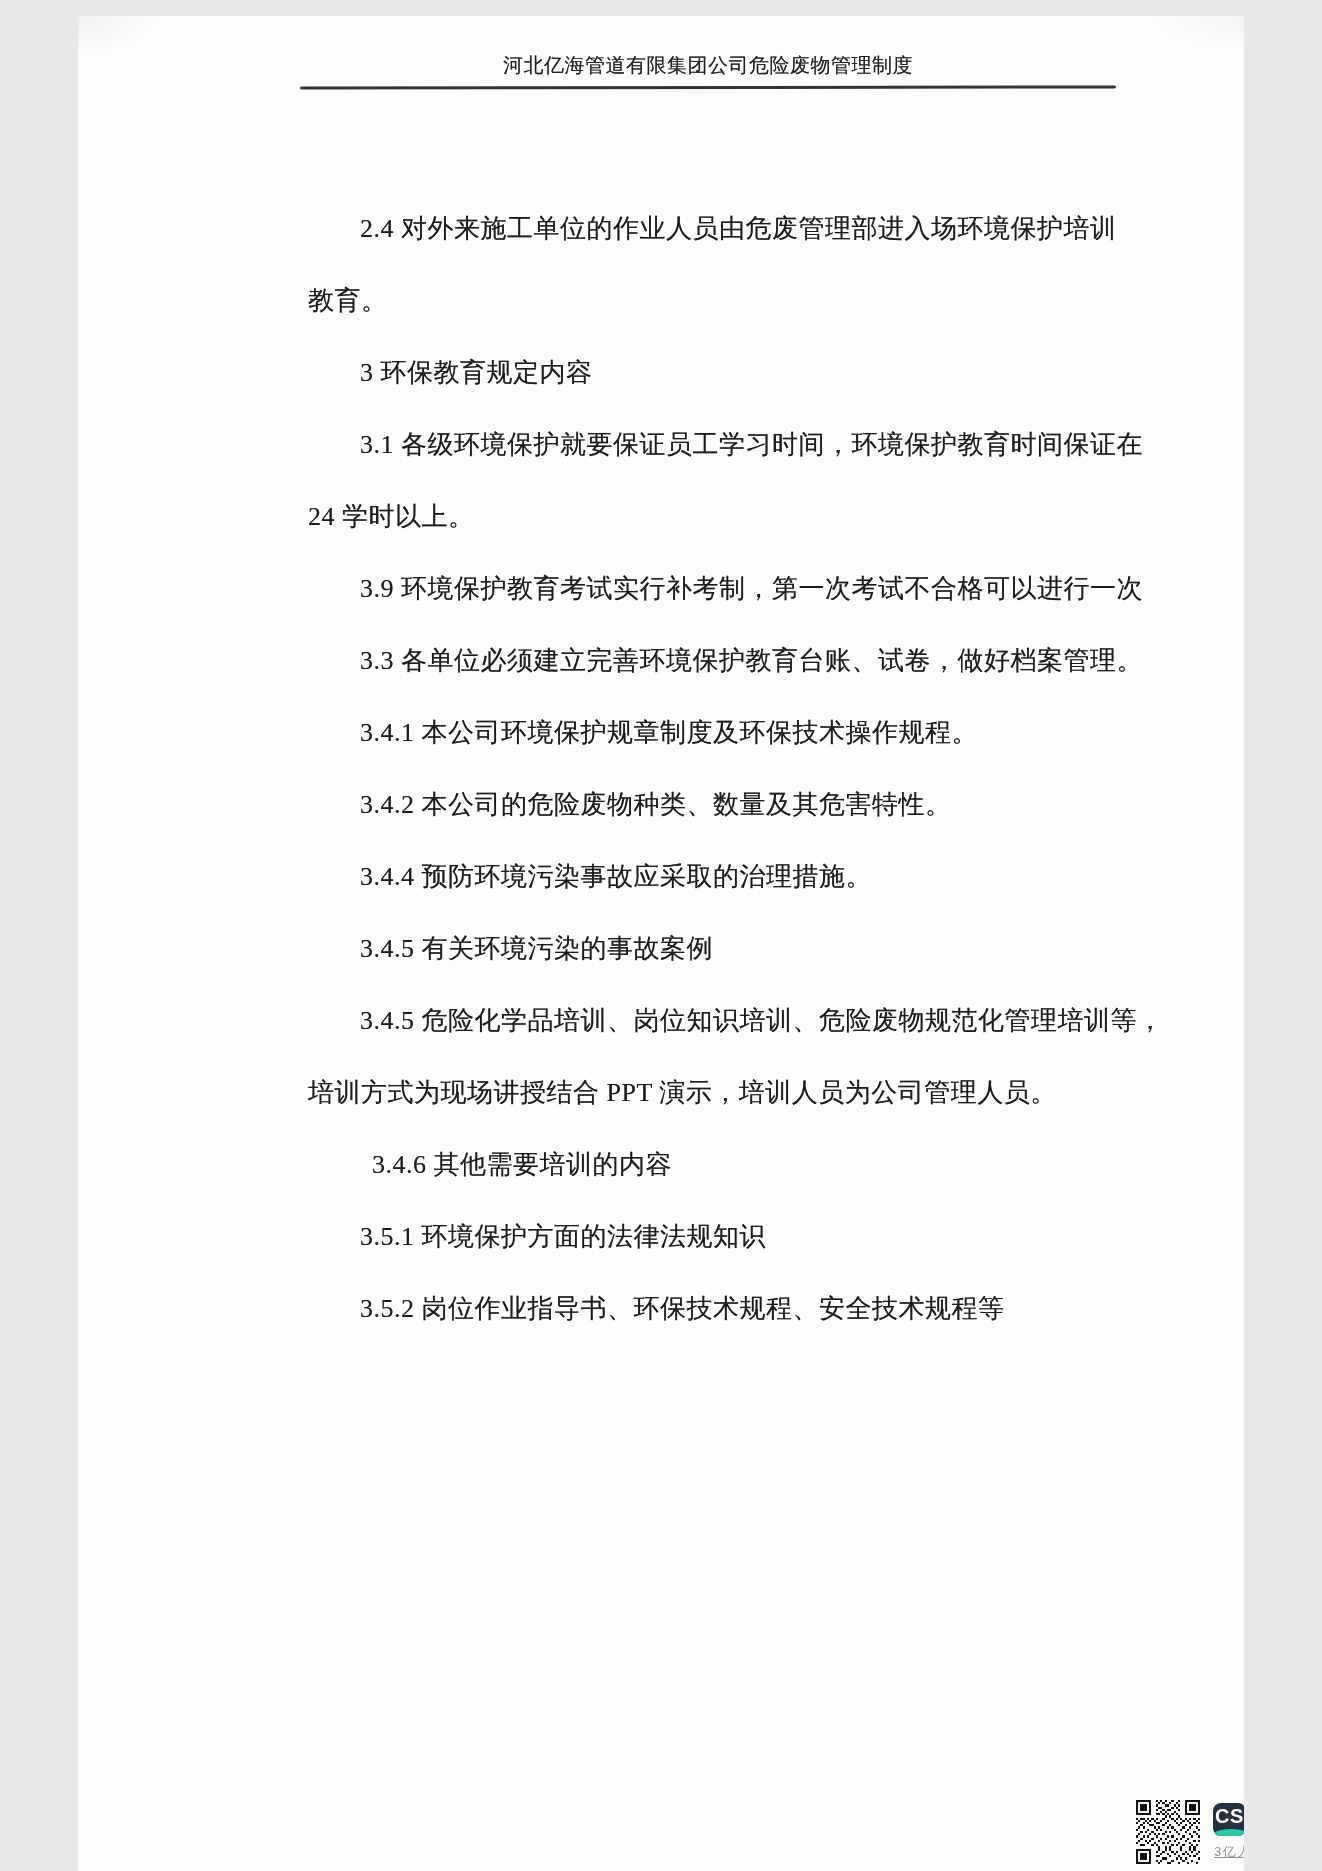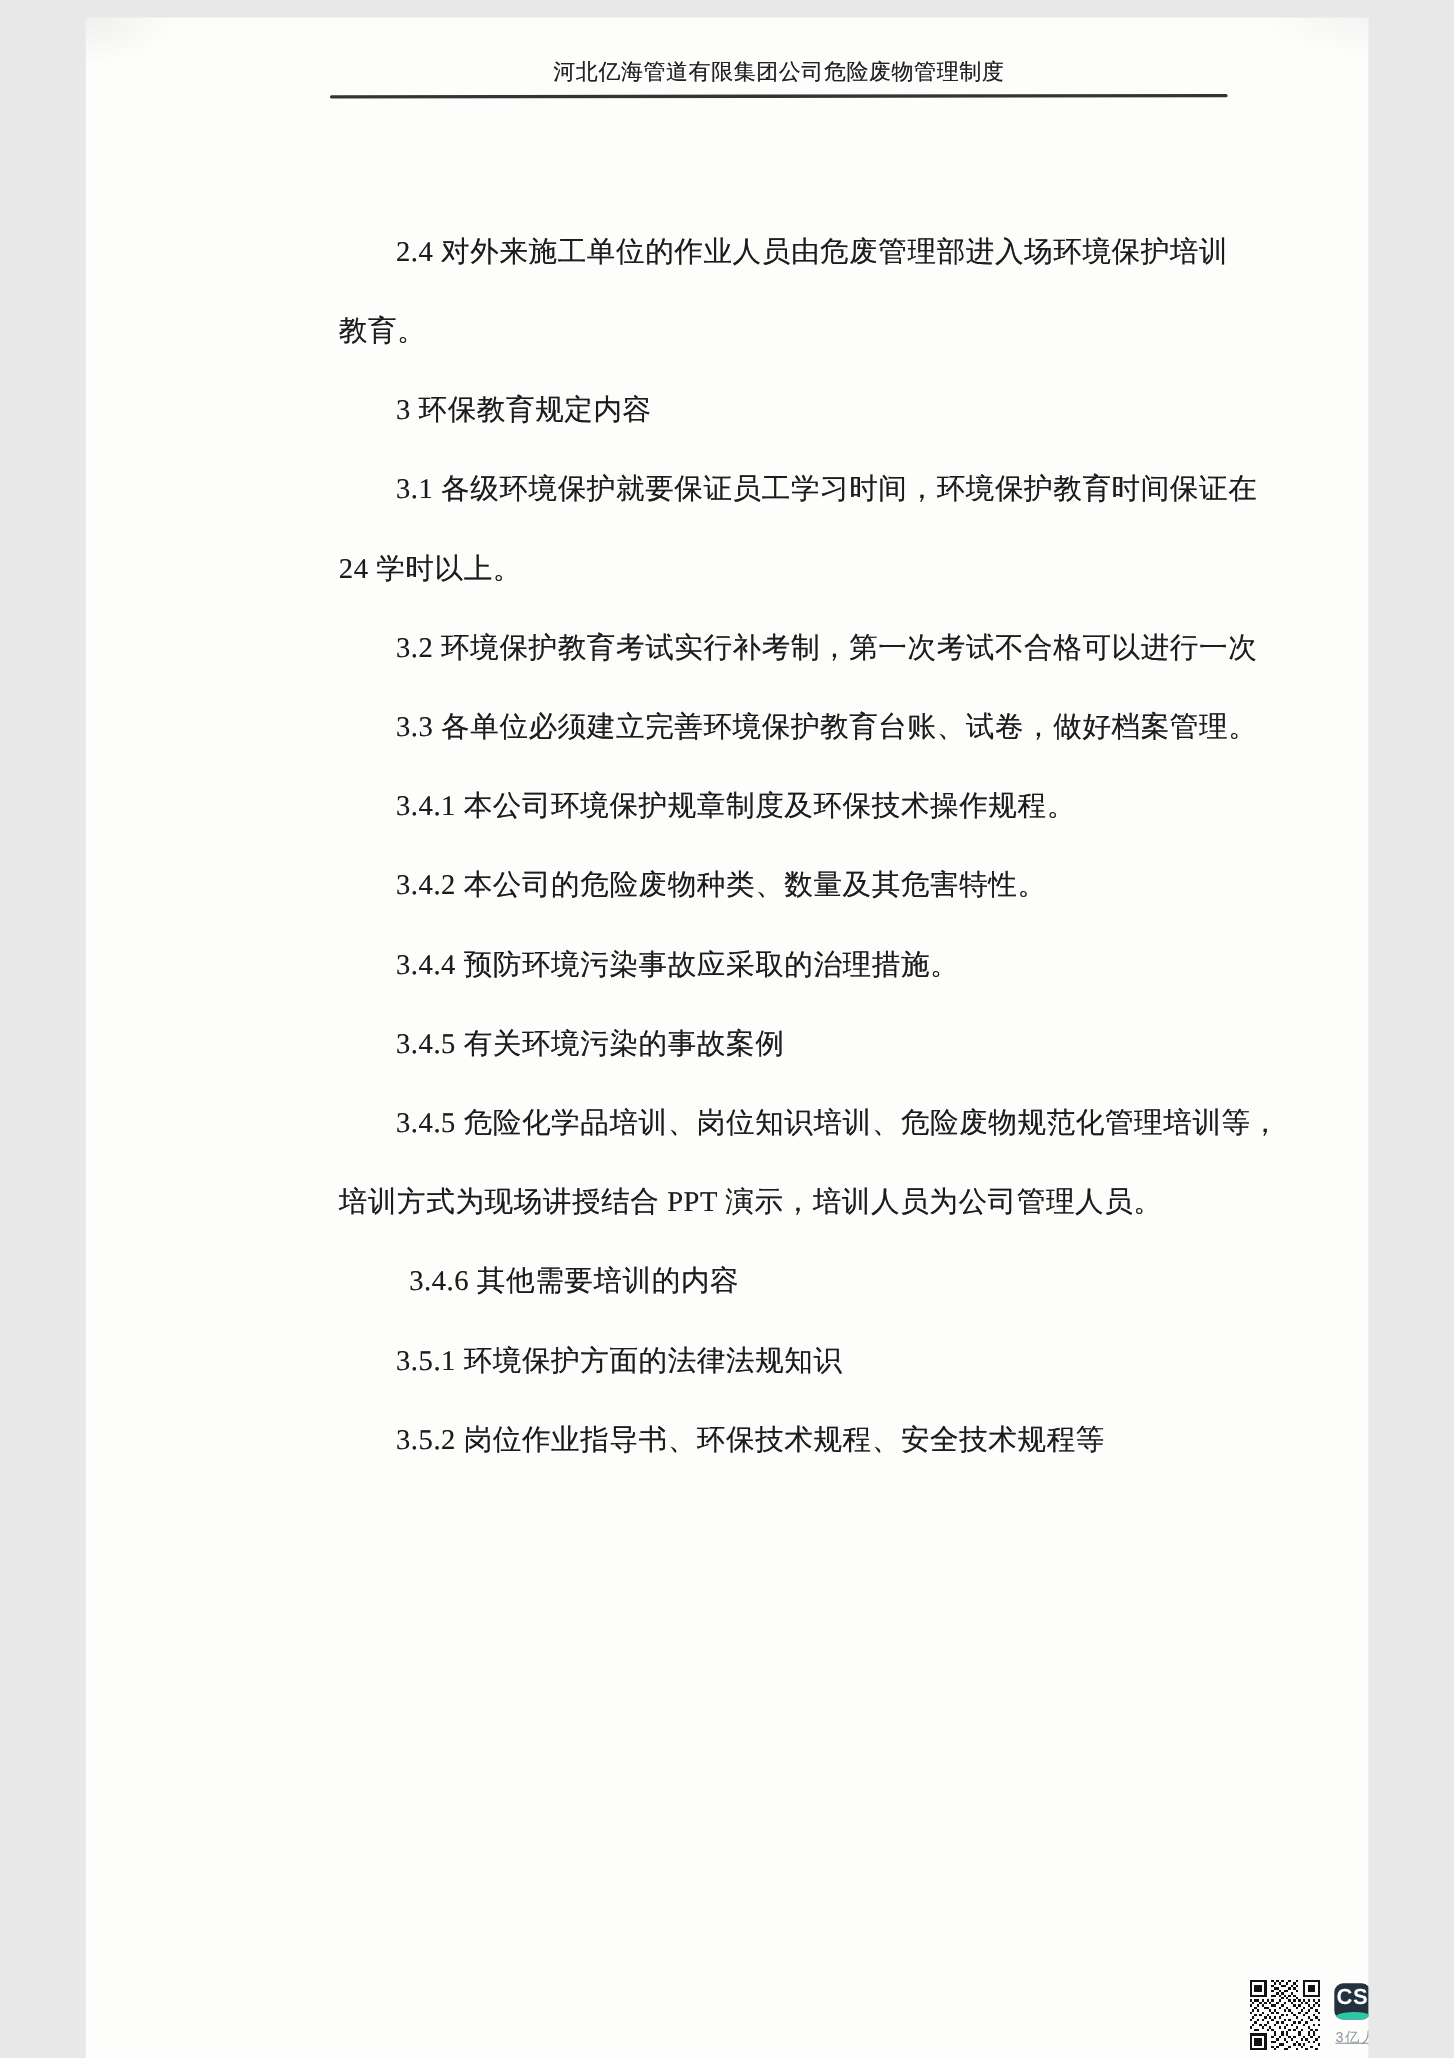--- a/index.html
+++ b/index.html
@@ -98,21 +98,21 @@
 
   <div class="doc-header">河北亿海管道有限集团公司危险废物管理制度</div>
   <div class="header-rule"></div>
 
   <div class="doc-body">
     <div class="line first">2.4  对外来施工单位的作业人员由危废管理部进入场环境保护培训</div>
     <div class="line cont">教育。</div>
     <div class="line first">3  环保教育规定内容</div>
     <div class="line first">3.1 各级环境保护就要保证员工学习时间，环境保护教育时间保证在</div>
     <div class="line cont">24 学时以上。</div>
-    <div class="line first">3.2 环境保护教育考试实行补考制，第一次考试不合格可以进行一次</div>
+    <div class="line first">3.9 环境保护教育考试实行补考制，第一次考试不合格可以进行一次</div>
     <div class="line first">3.3  各单位必须建立完善环境保护教育台账、试卷，做好档案管理。</div>
     <div class="line first">3.4.1 本公司环境保护规章制度及环保技术操作规程。</div>
     <div class="line first">3.4.2 本公司的危险废物种类、数量及其危害特性。</div>
     <div class="line first">3.4.4  预防环境污染事故应采取的治理措施。</div>
     <div class="line first">3.4.5  有关环境污染的事故案例</div>
     <div class="line first">3.4.5 危险化学品培训、岗位知识培训、危险废物规范化管理培训等，</div>
     <div class="line cont">培训方式为现场讲授结合 PPT 演示，培训人员为公司管理人员。</div>
     <div class="line first deep">3.4.6  其他需要培训的内容</div>
     <div class="line first">3.5.1  环境保护方面的法律法规知识</div>
     <div class="line first">3.5.2  岗位作业指导书、环保技术规程、安全技术规程等</div>

